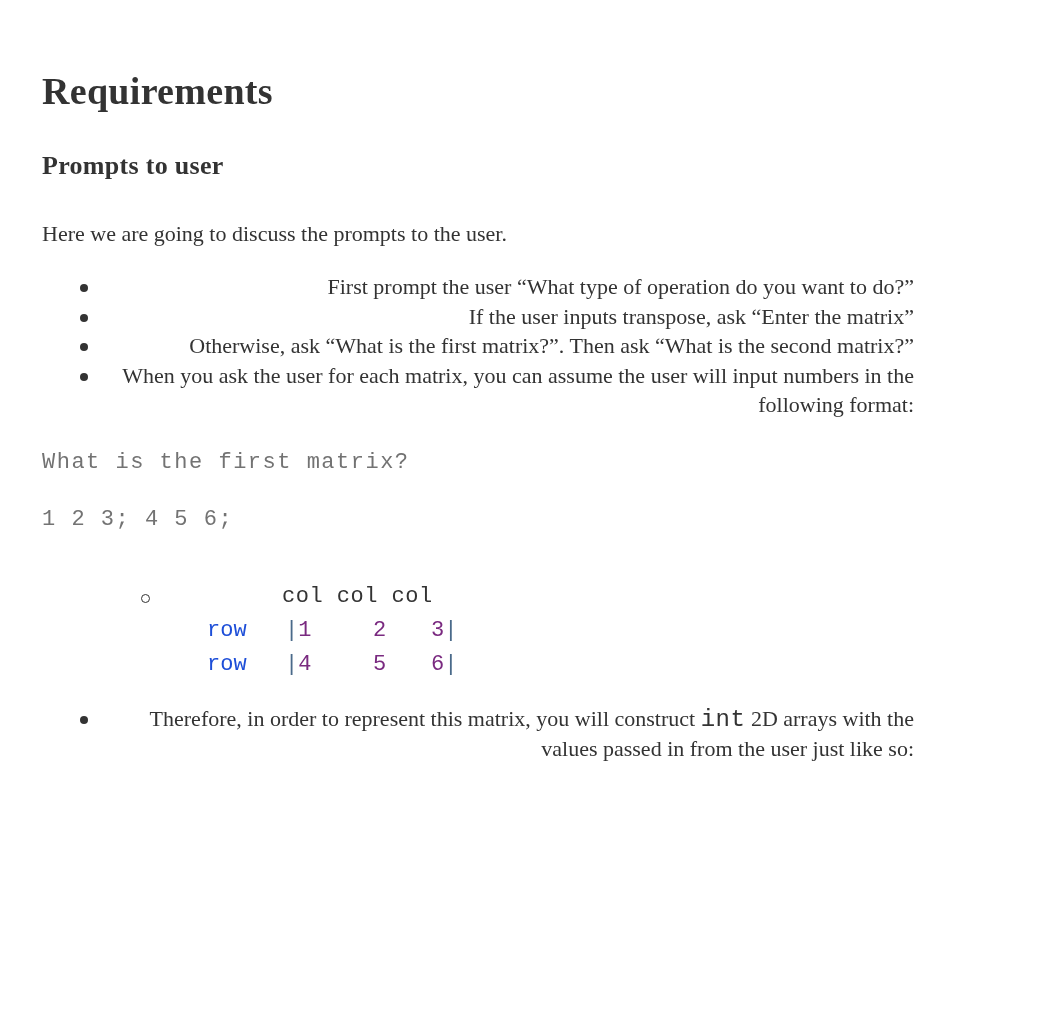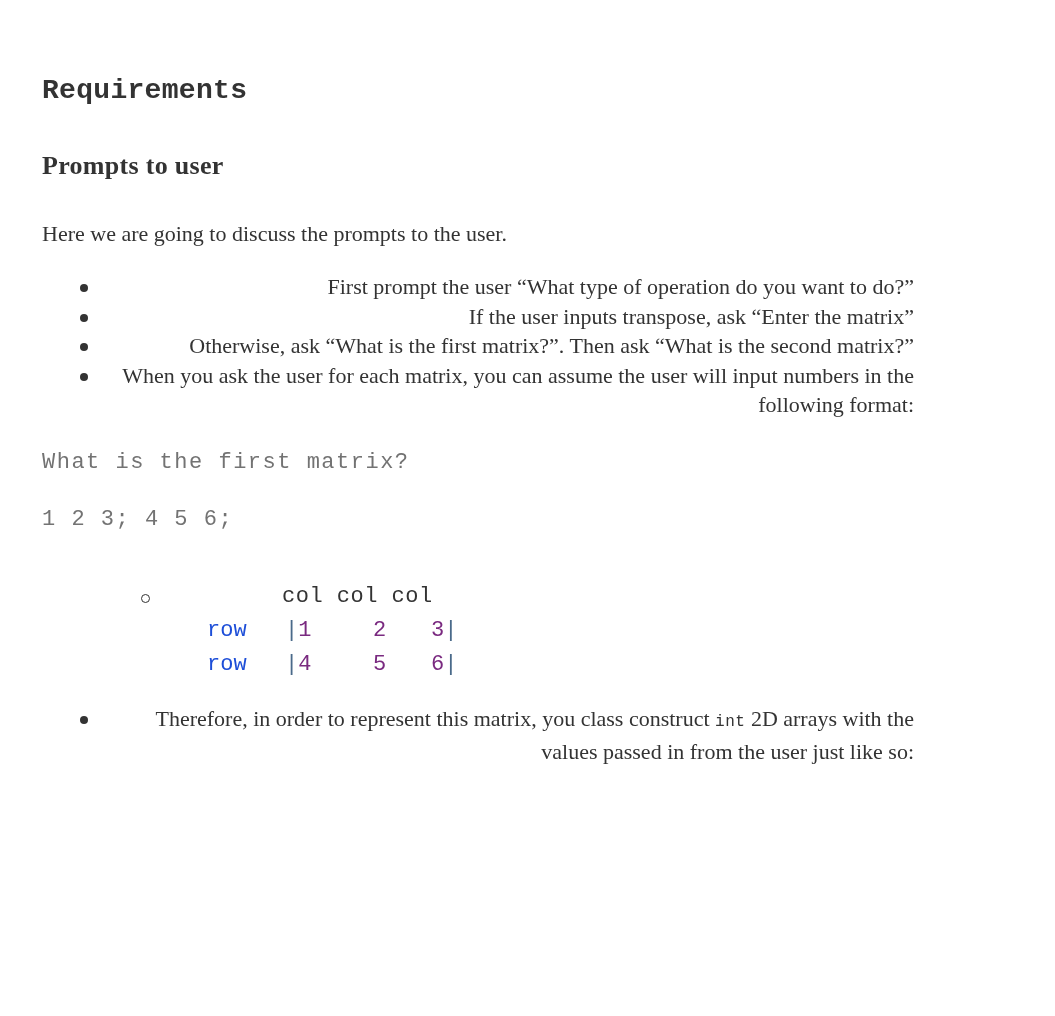--- a/index.html
+++ b/index.html
@@ -4,21 +4,21 @@
   <style>
     html, body { margin: 0; padding: 0; background: #ffffff; }
     body {
       width: 1055px; height: 1016px; overflow: hidden;
       font-family: "DejaVu Serif", "Liberation Serif", serif;
       color: #333333;
     }
     .page { position: relative; padding: 24px 0 0 42px; width: 900px; }
 
     p.intro { margin: 0; font-size: 22px; line-height: 29px; font-family: "Liberation Serif", serif; width: 880px; }
-    h1 { font-family: Liberation Mono, monospace; font-weight: bold; font-size: 28px; margin: 44px 0 0 0; line-height: 46px; letter-spacing: 0.3px; }
+    h1 { font-family: Liberation Serif, serif; font-weight: bold; font-size: 38px; margin: 44px 0 0 0; line-height: 46px; letter-spacing: 0.3px; }
     h2 { font-family: "Liberation Serif", serif; font-weight: bold; font-size: 26px; margin: 36px 0 0 0; line-height: 32px; letter-spacing: 0.3px; }
     p.lead { margin: 37px 0 0 0; font-size: 22px; line-height: 29px; font-family: Liberation Serif, serif; }
 
     ul.bullets { list-style: none; margin: 24px 0 0 0; padding: 0 0 0 62px; width: 810px; }
     ul.bullets li { position: relative; font-family: "Liberation Serif", serif; font-size: 22px; line-height: 29.5px; text-align: right; }
     ul.bullets li .dot { position: absolute; left: -24px; top: 12px; width: 8px; height: 8px; border-radius: 50%; background: #333; }
 
     .code-line { font-family: "Liberation Mono", "DejaVu Sans Mono", monospace; font-size: 22px; color: #737373; letter-spacing: 1.5px; }
     .code1 { margin-top: 30px; }
     .code2 { margin-top: 32px; }
@@ -31,21 +31,21 @@
     .mrow { height: 34px; line-height: 34px; white-space: pre; display: flex; }
     .mrow .lbl { width: 78px; color: #1d4ed8; display: inline-block; }
     .cols { margin-left: 75px; letter-spacing: 0.5px; color: #333; }
     .pipe { color: #4a6a8a; }
     .num { color: #7a2a80; display: inline-block; text-align: center; }
     .c1 { width: 22px; text-align: left; }
     .c2 { width: 66px; text-align: right; }
     .c3 { width: 58px; text-align: right; }
 
     .therefore { margin-top: 44px; }
-    .inline-code { font-family: "Liberation Mono", "DejaVu Sans Mono", monospace; font-size: 16px; letter-spacing: 0.5px; }
+    .inline-code { font-family: "Liberation Mono", "DejaVu Sans Mono", monospace; font-size: 24px; letter-spacing: 0.5px; }
   </style>
 </head>
 <body>
 
 <div class="page">
 
 
   <h1>Requirements</h1>
 
   <h2>Prompts to user</h2>
@@ -88,17 +88,17 @@
       <div class="mrow">
         <span class="lbl">row</span>
         <span class="pipe">|</span><span class="num c1">4</span><span class="num c2">5</span><span class="num c3">6</span><span class="pipe">|</span>
       </div>
     </div>
   </div>
 
   <ul class="bullets therefore">
     <li>
       <span class="dot"></span>
-      <span>Therefore, in order to represent this matrix, you class construct </span><code class="inline-code">int</code><span> 2D arrays with the values passed in from the user just like so:</span>
+      <span>Therefore, in order to represent this matrix, you will construct </span><code class="inline-code">int</code><span> 2D arrays with the values passed in from the user just like so:</span>
     </li>
   </ul>
 
 </div>
 
 </body></html>

